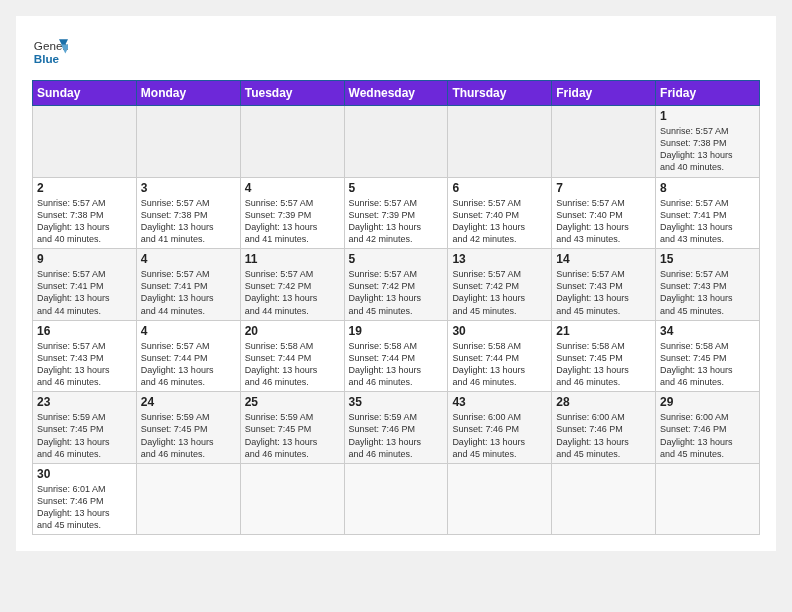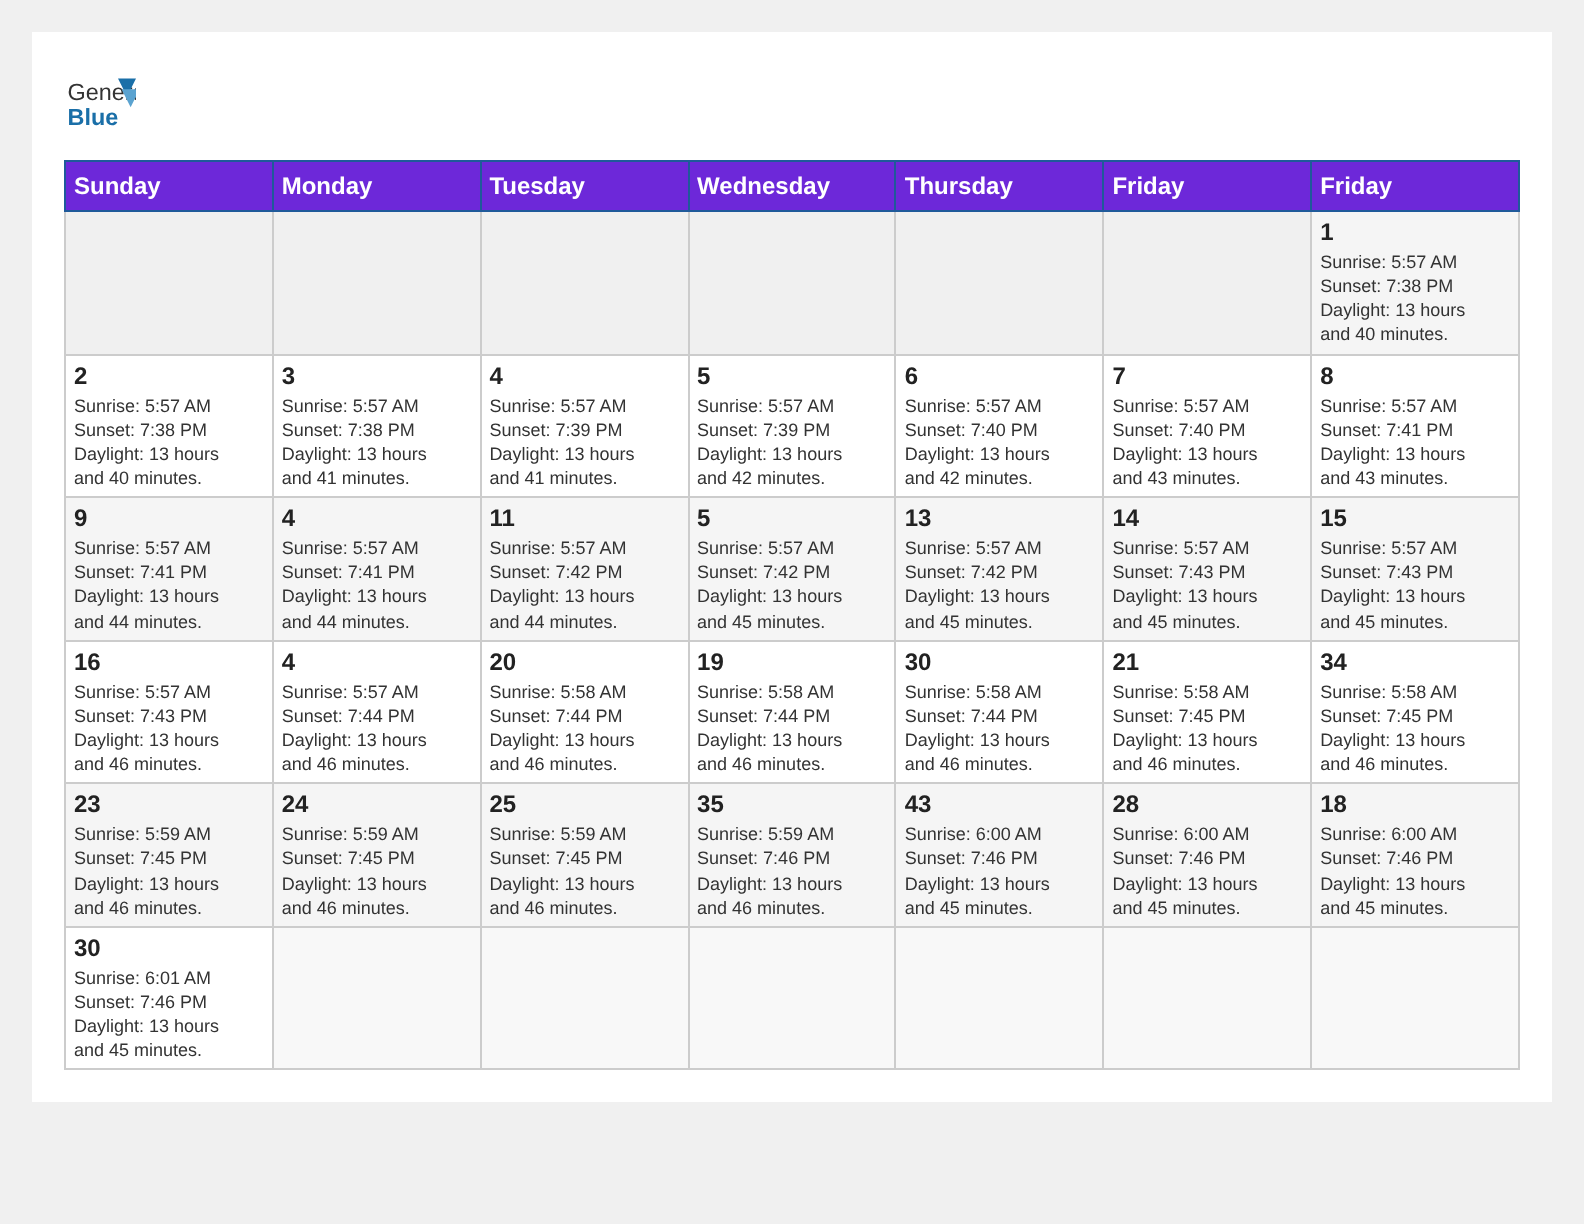--- a/index.html
+++ b/index.html
@@ -246,21 +246,21 @@
           </td>
           <td>
             <span class="day-number">43</span>
             <div class="day-info">Sunrise: 6:00 AM<br>Sunset: 7:46 PM<br>Daylight: 13 hours<br>and 45 minutes.</div>
           </td>
           <td>
             <span class="day-number">28</span>
             <div class="day-info">Sunrise: 6:00 AM<br>Sunset: 7:46 PM<br>Daylight: 13 hours<br>and 45 minutes.</div>
           </td>
           <td>
-            <span class="day-number">18</span>
+            <span class="day-number">29</span>
             <div class="day-info">Sunrise: 6:00 AM<br>Sunset: 7:46 PM<br>Daylight: 13 hours<br>and 45 minutes.</div>
           </td>
         </tr>
         <tr class="last-row">
           <td>
             <span class="day-number">30</span>
             <div class="day-info">Sunrise: 6:01 AM<br>Sunset: 7:46 PM<br>Daylight: 13 hours<br>and 45 minutes.</div>
           </td>
           <td class="empty"></td>
           <td class="empty"></td>

